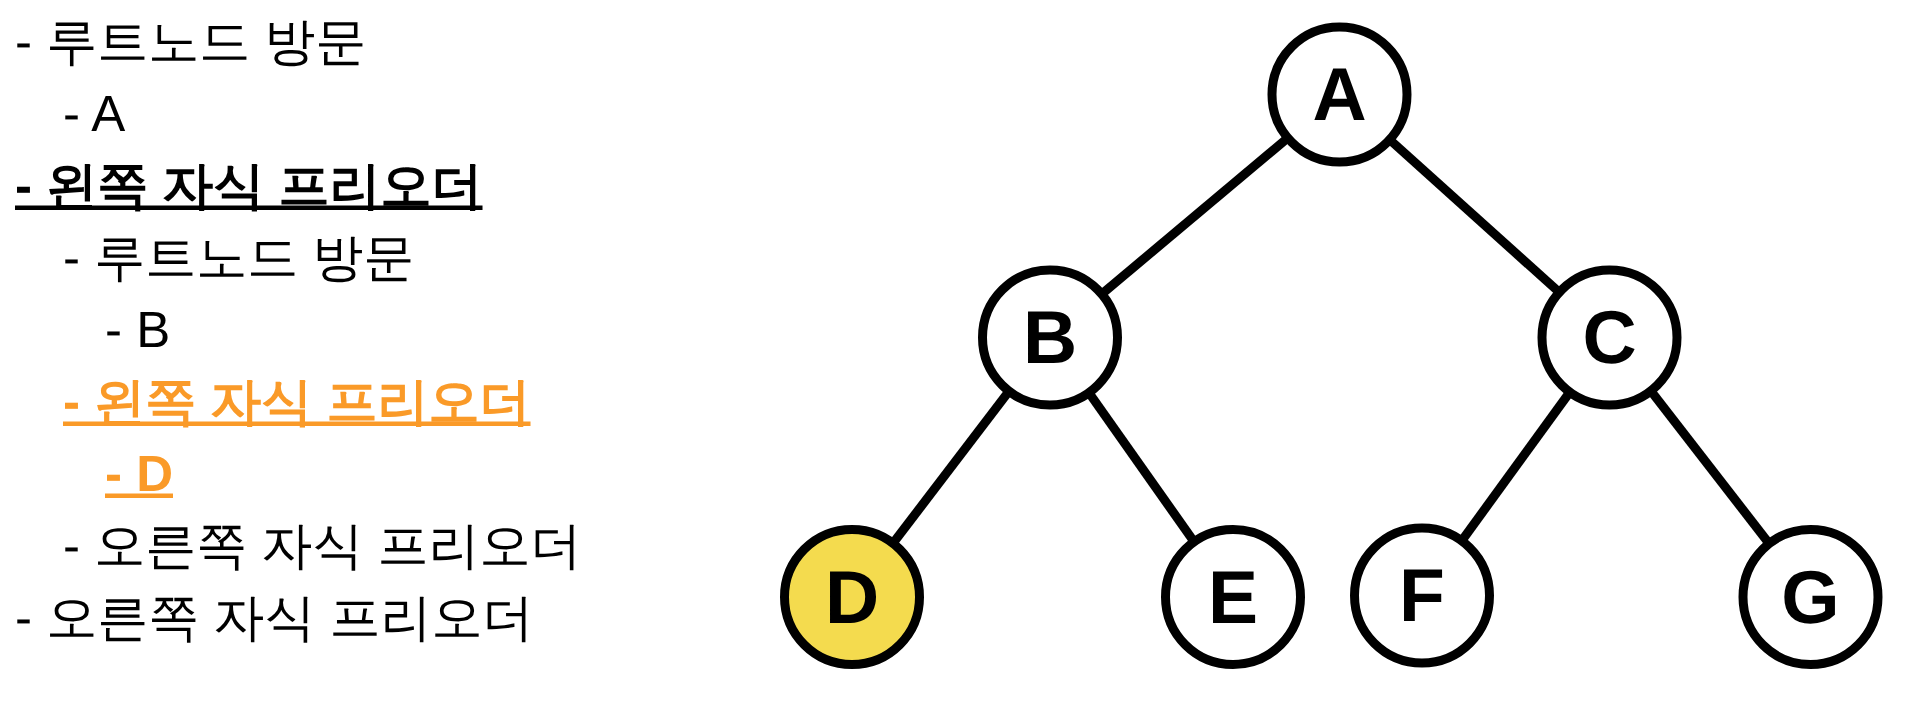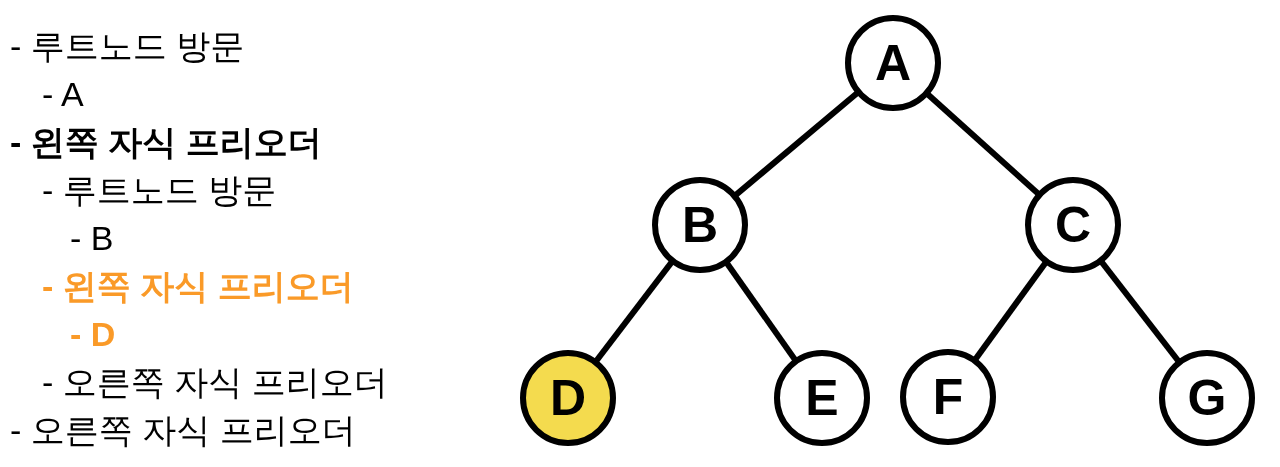--- a/index.html
+++ b/index.html
@@ -11,32 +11,32 @@
   .canvas {
     position: relative;
     width: 1280px;
     height: 467px;
     background: #ffffff;
     overflow: hidden;
   }
   
   .outline {
     position: absolute;
-    top: 22px;
+    top: 4px;
     left: 0;
     width: 500px;
   }
   .outline-line {
     font-size: 34px;
     line-height: 48px;
     font-weight: 400;
     color: #000000;
     white-space: pre;
   }
-  .outline-line.bold { font-weight: 700; }
+  .outline-line.bold { font-weight: 700; text-decoration: underline; }
   .outline-line.level-0 { padding-left: 10px; }
   .outline-line.level-1 { padding-left: 42px; }
   .outline-line.level-2 { padding-left: 70px; }
   
   .tree-svg {
     position: absolute;
     top: 0;
     left: 0;
     width: 1280px;
     height: 467px;

